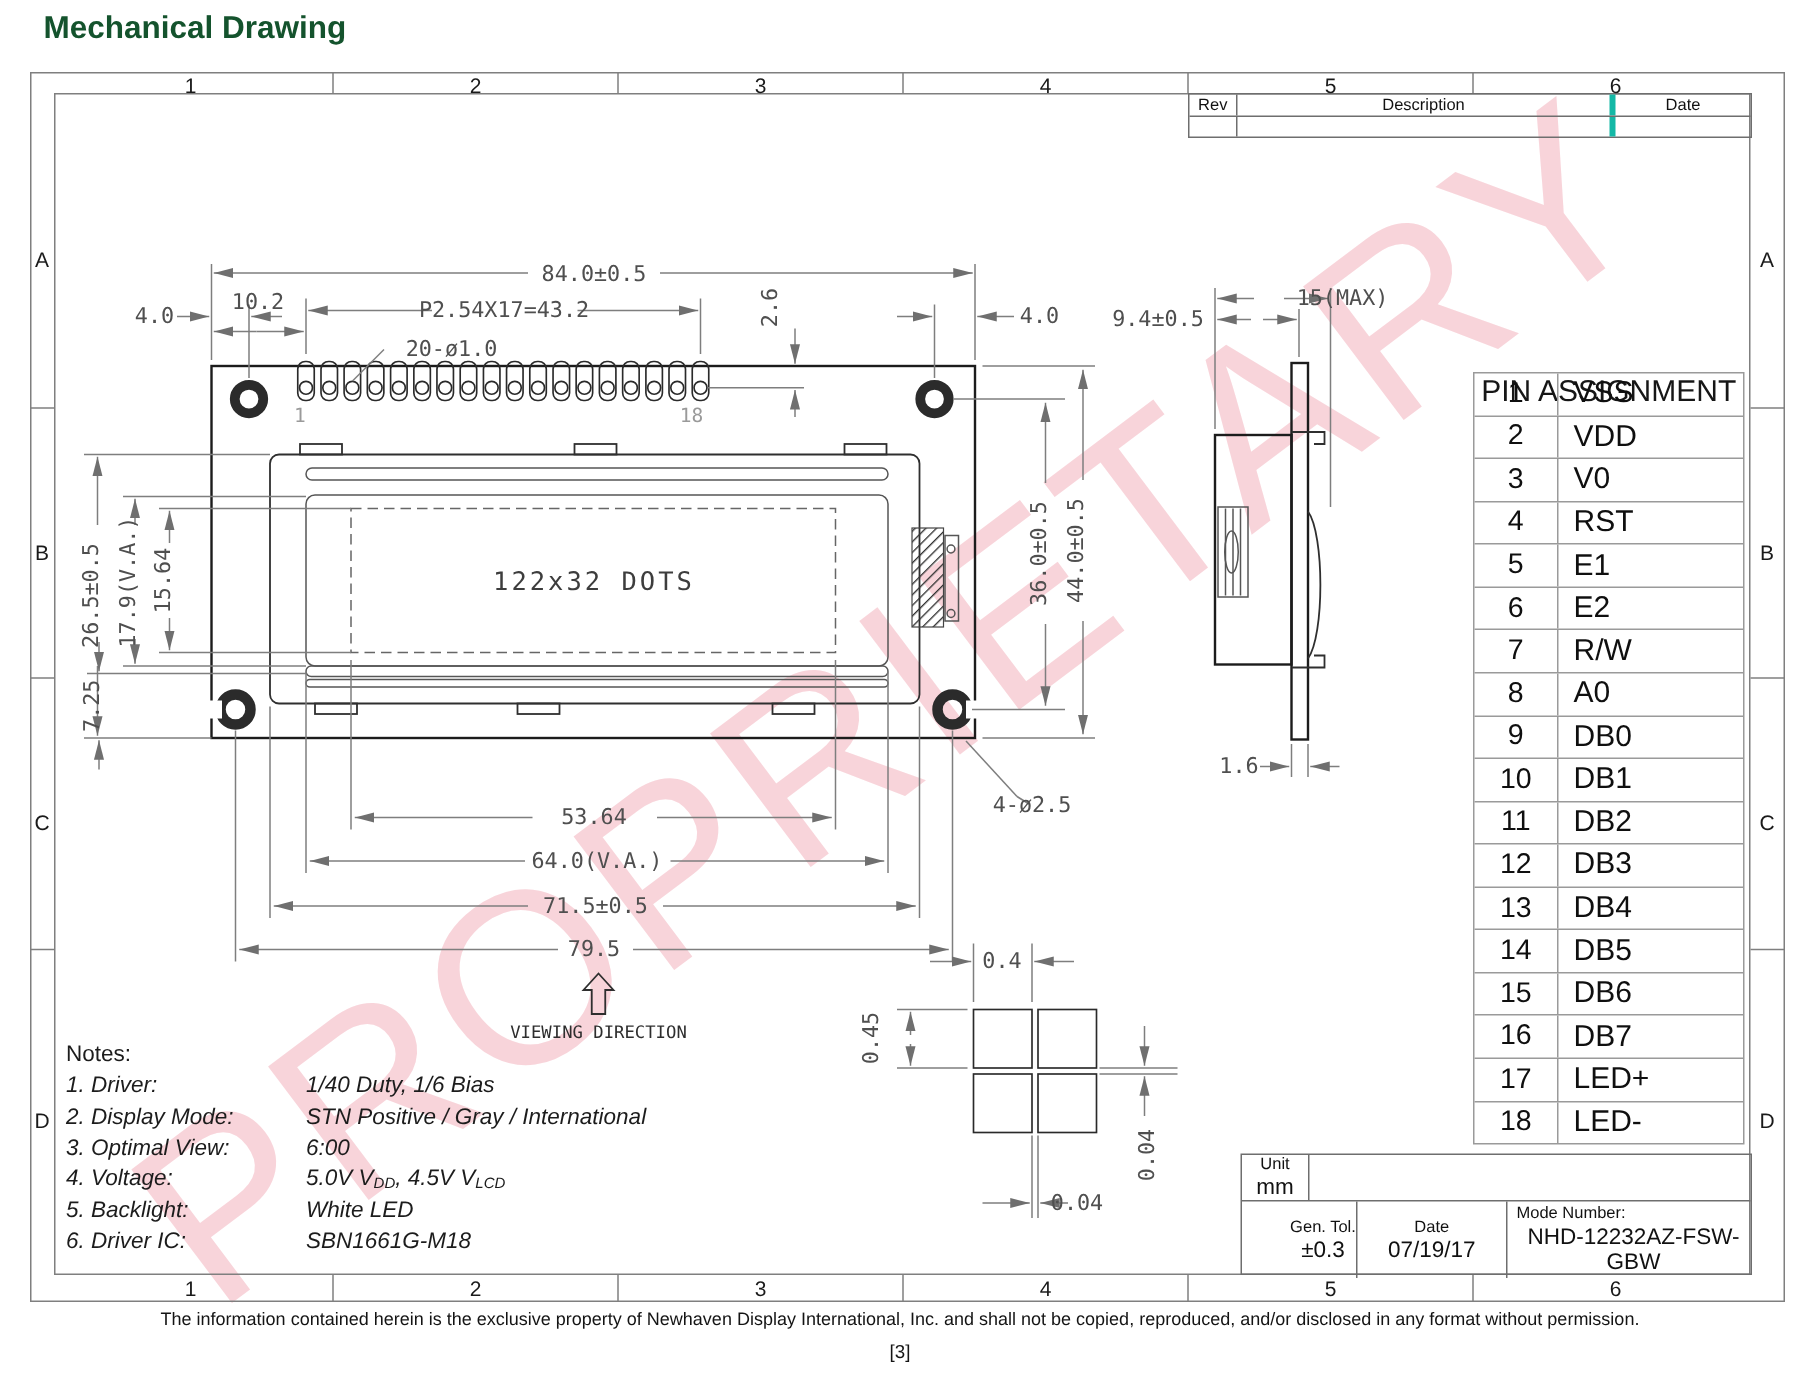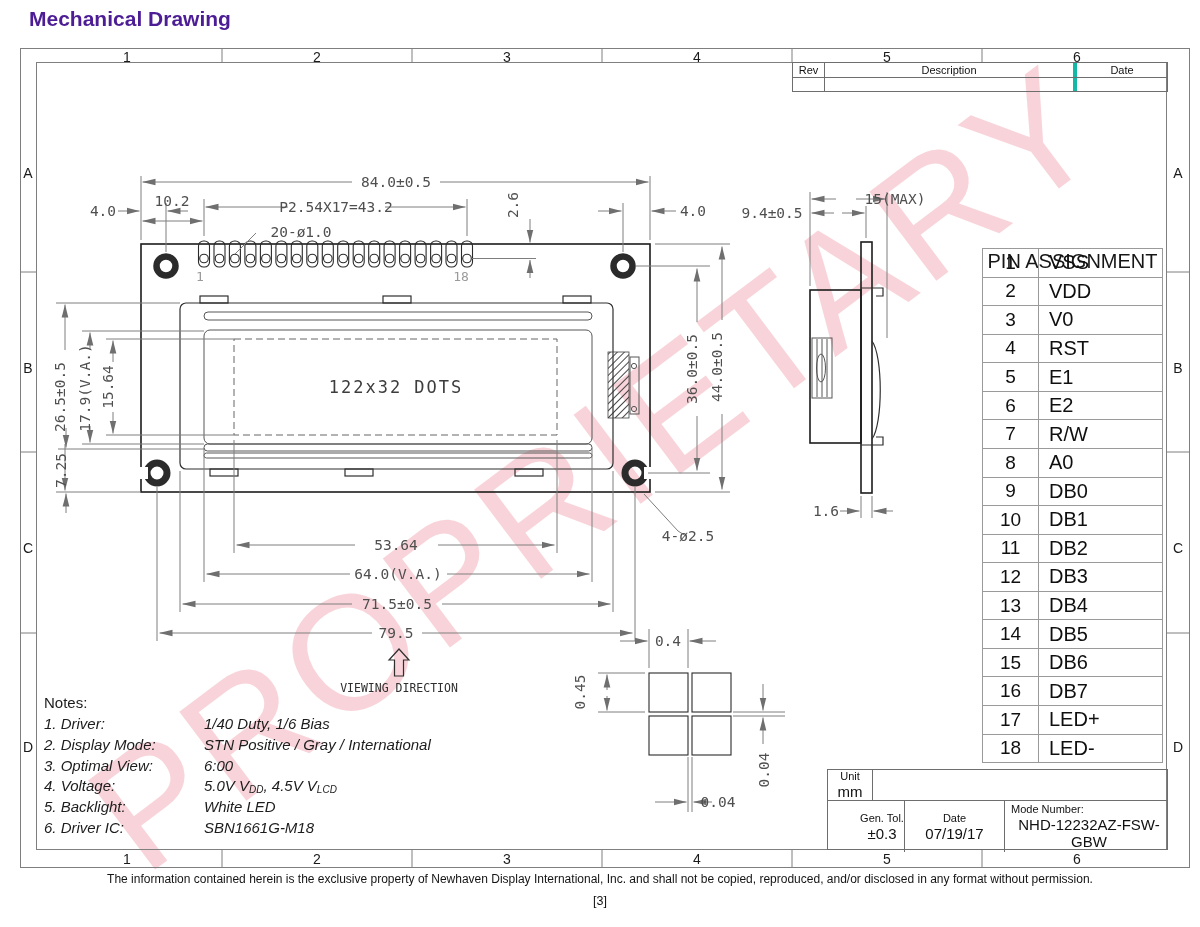--- a/index.html
+++ b/index.html
@@ -8,21 +8,21 @@
   #canvas { position:relative; width:1200px; height:927px; background:#fff; }
 
   .abs { position:absolute; }
   #watermark { position:absolute; left:595px; top:468px; z-index:1;
     transform:translate(-50%,-50%) rotate(-37deg);
     font-family:"Liberation Sans", sans-serif; font-size:162px; letter-spacing:6px;
     color:rgba(240,163,176,0.46); white-space:nowrap; pointer-events:none; }
   #mech-svg { position:absolute; left:0; top:0; z-index:2; }
   .layer { position:absolute; z-index:3; background:transparent; }
 
-  #page-title { left:29px; top:7px; font-size:21px; font-weight:bold; color:#4c1d95; }
+  #page-title { left:29px; top:7px; font-size:21px; font-weight:bold; color:#14532d; }
 
   .frame { border:1px solid #7f7f7f; background:transparent; }
   .grid-label { position:absolute; z-index:3; width:22px; text-align:center;
     font-size:14px; color:#1a1a1a; }
 
   
   #rev-table { left:792px; top:62px; width:376px; height:30px;
     border:1px solid #6e6e6e; display:flex; flex-direction:column; font-size:11px; color:#111; }
   #rev-table .r { display:flex; flex:1; }
   #rev-table .r + .r { border-top:1px solid #6e6e6e; }

